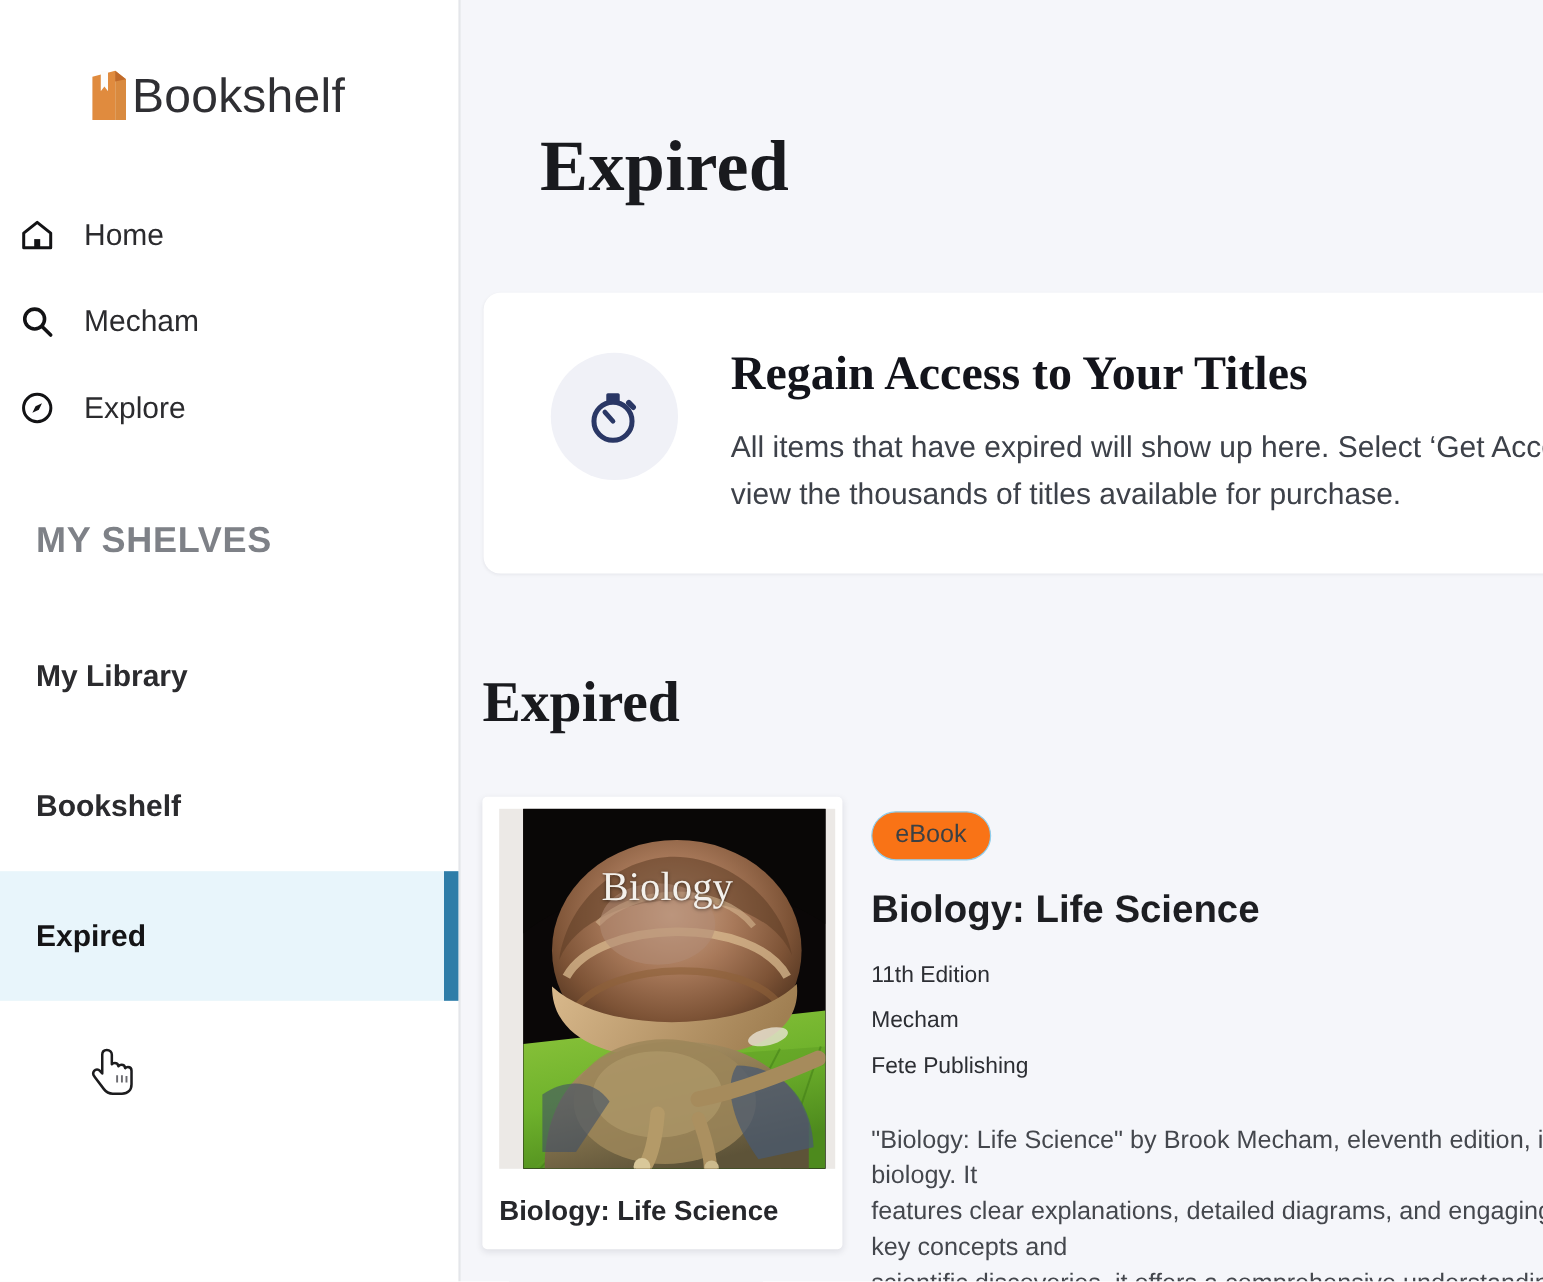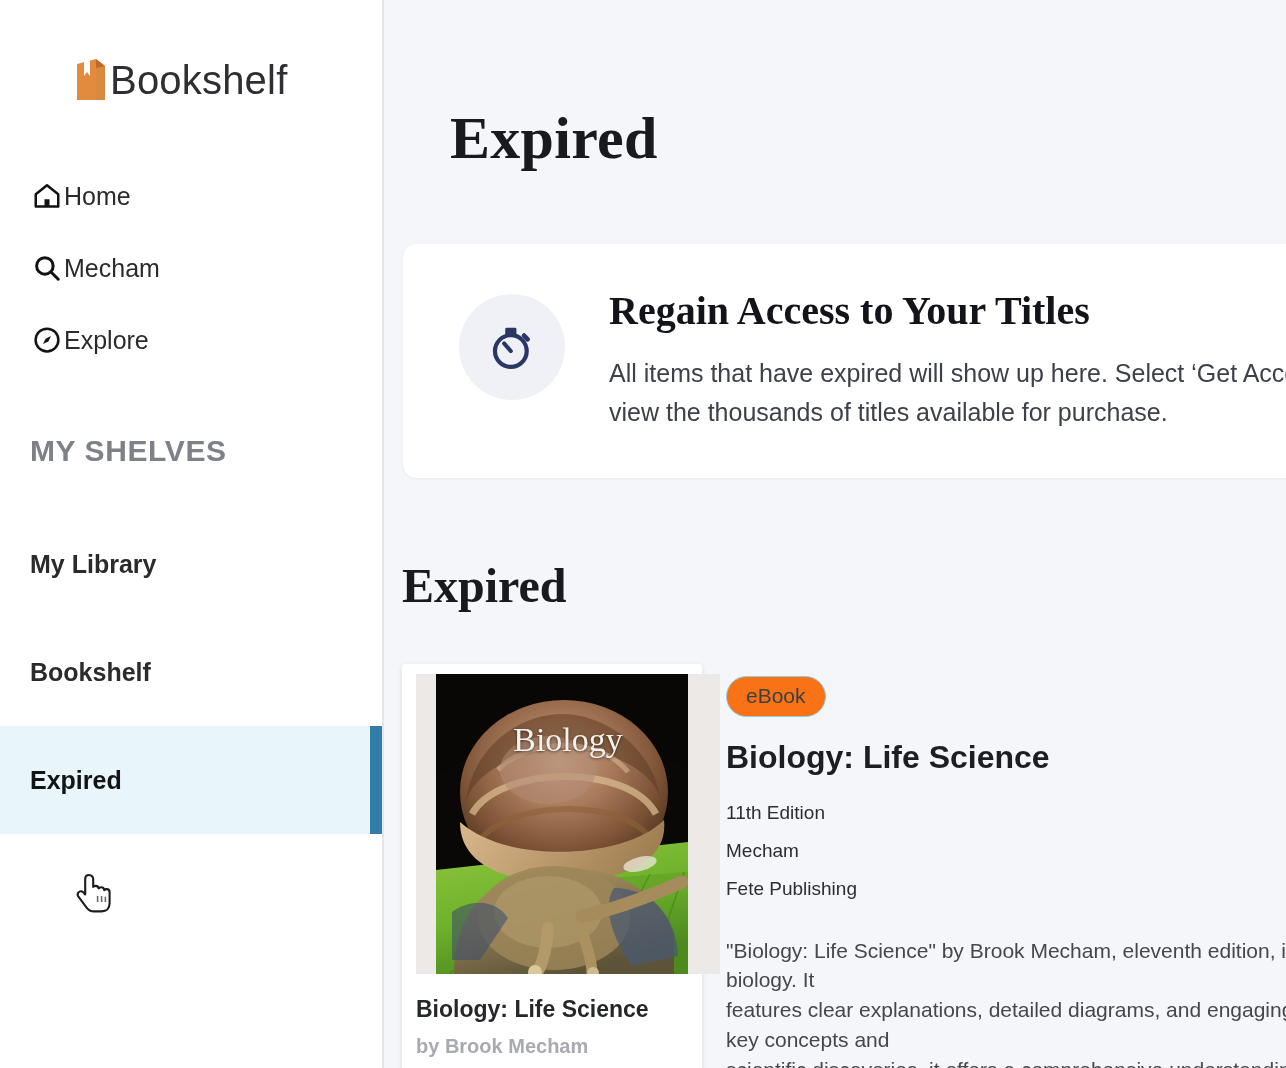--- a/index.html
+++ b/index.html
@@ -39,22 +39,23 @@
     font-weight: 400;
     color: #2f2f33;
     letter-spacing: .2px;
     line-height: 1;
   }
 
   .nav { margin-top: 58px; }
   .nav-item {
     display: flex;
     align-items: center;
+    gap: 22px;
     height: 72px;
-    padding-left: 30px;
+    padding-left: 14px;
     cursor: pointer;
     position: relative;
   }
   .nav-icon {
     width: 34px; height: 34px;
     flex: 0 0 34px;
     display: flex; align-items: center; justify-content: center;
     color: #1b1b1d;
   }
   .nav-label {
@@ -186,21 +187,21 @@
   
   .book-card {
     width: 300px;
     flex: 0 0 300px;
     background: #ffffff;
     border-radius: 4px;
     box-shadow: 0 2px 6px rgba(20,24,40,.10);
     padding: 10px 14px 18px 14px;
   }
   .cover {
-    width: 304px;
+    width: 280px;
     height: 300px;
     background: #ece9e6;
     padding-left: 20px;
     position: relative;
     text-decoration: underline;
   }
   .cover-img {
     position: relative;
     width: 252px; height: 300px;
     overflow: hidden;
@@ -449,21 +450,20 @@
                 <circle cx="157" cy="299" r="6" fill="#cdbb8d"></circle>
 
                 <ellipse cx="204" cy="190" rx="17" ry="7" fill="#e8e2d3" opacity=".8" transform="rotate(-14 204 190)"></ellipse>
               </svg>
             </div>
             <div class="cover-text">
               <span>Biology</span><br>
             </div>
           </div>
           <div class="book-card-title">Biology: Life Science</div>
-          <div class="book-card-author">by Brook Mecham</div>
         </div>
 
         <div class="book-details">
           <div class="detail-top">
             <span class="badge">eBook</span>
           </div>
           <div class="book-title">Biology: Life Science</div>
           <div class="meta-list">
             <div class="meta-line">11th Edition</div>
             <div class="meta-line">Mecham</div>

